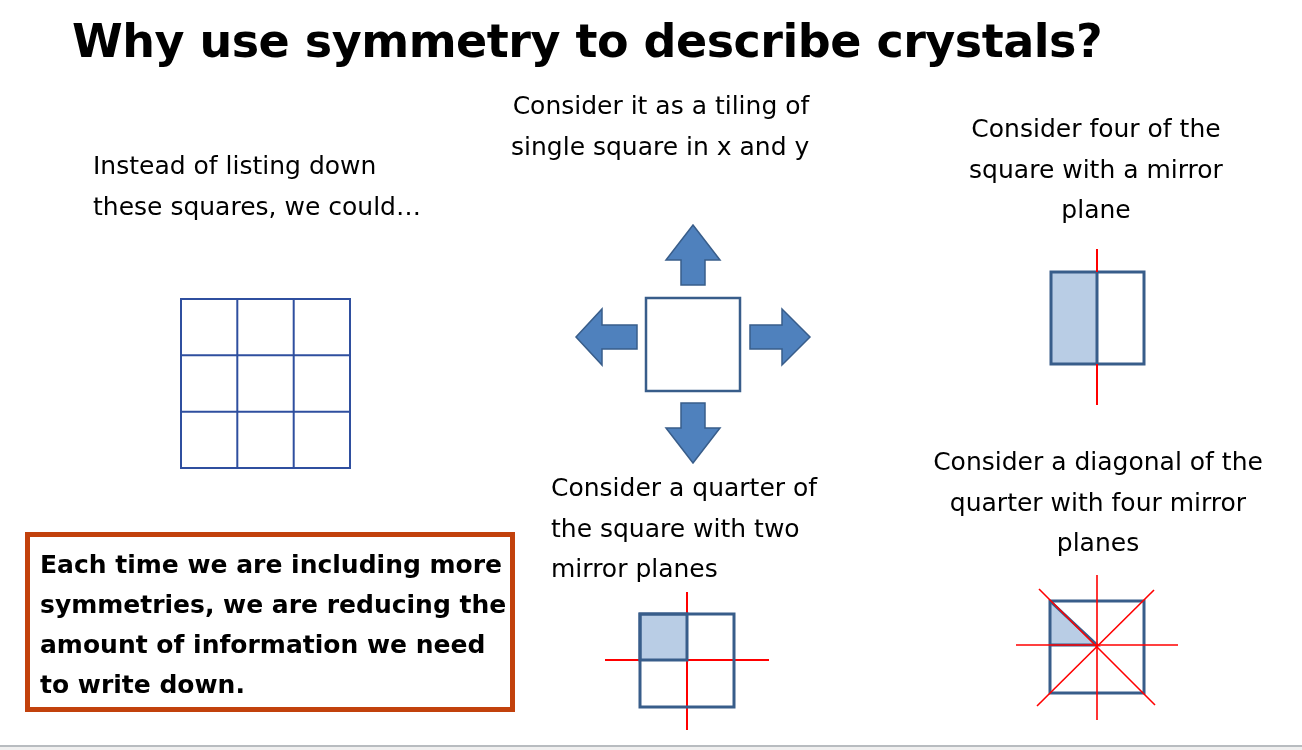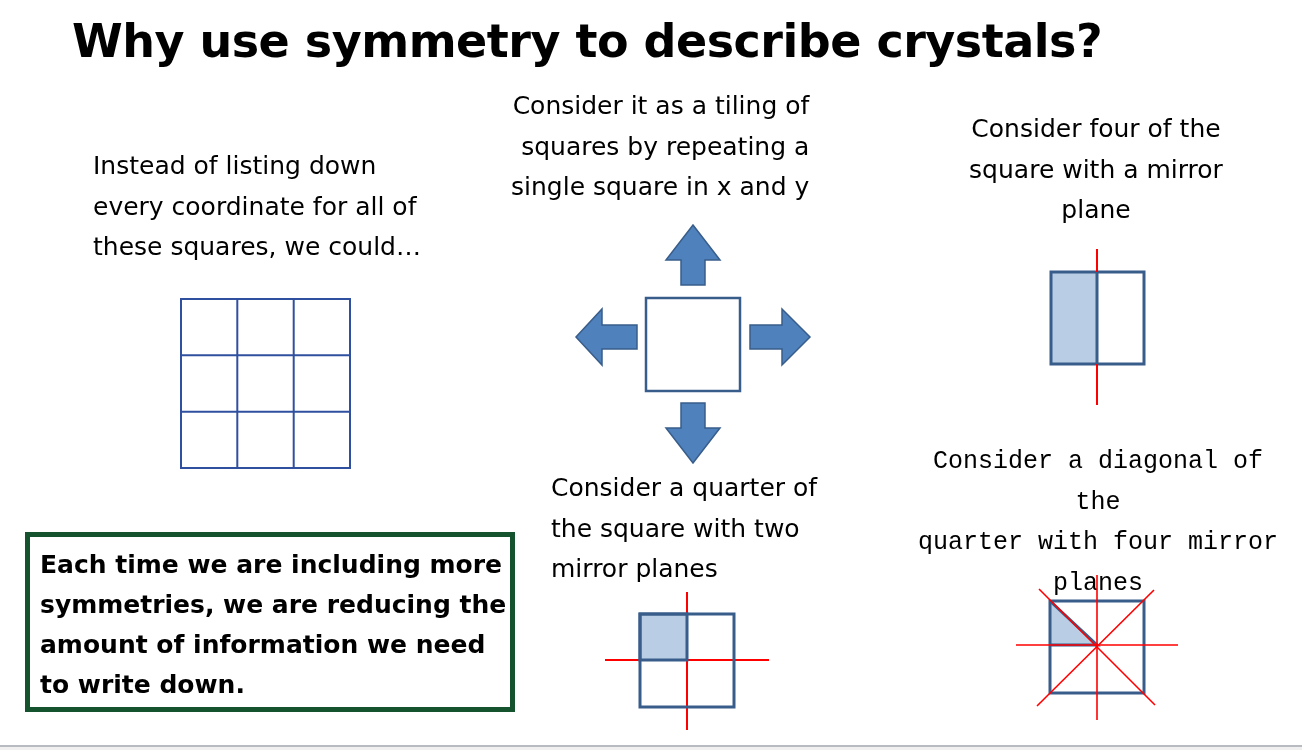--- a/index.html
+++ b/index.html
@@ -9,60 +9,58 @@
     }
     .slide { position: absolute; left: 0; top: 0; width: 1302px; height: 745px; background: #fff; border-radius: 6px; }
     .title {
       position: absolute; left: 72px; top: 14px; margin: 0;
       font-size: 46px; font-weight: bold; letter-spacing: -0.5px; white-space: nowrap;
     }
     .txt { position: absolute; font-size: 25px; line-height: 40.5px; margin: 0; }
     .center { text-align: center; }
     .note-box {
       position: absolute; left: 25px; top: 532px; width: 480px; height: 170px;
-      border: 5px solid #14532d; box-sizing: content-box; background: #fff;
+      border: 5px solid #c2410c; box-sizing: content-box; background: #fff;
     }
     .note-text {
       position: absolute; left: 10px; top: 8px; margin: 0; font-size: 25px; font-weight: bold; line-height: 40px;
     }
     svg { position: absolute; overflow: visible; }
     .bottom-bar { position: absolute; left: 0; top: 745px; width: 1302px; height: 5px; background: #f0f0f0; border-top: 2px solid #b8bcc0; }
   </style>
 </head>
 <body>
 
 <div class="slide">
 
   <h1 class="title">Why use symmetry to describe crystals?</h1>
 
   <div class="txt" style="left:93px; top:146px;">
     <div>Instead of listing down</div>
-    <div>every coordinate for all of</div>
     <div>these squares, we could…</div>
   </div>
 
   <div class="txt" style="left:511px; top:86px;text-align:right;">
     <div>Consider it as a tiling of</div>
-    <div>squares by repeating a</div>
     <div>single square in x and y</div>
   </div>
 
   <div class="txt center" style="left:935px; top:109px; width:322px;">
     <div>Consider four of the</div>
     <div>square with a mirror</div>
     <div>plane</div>
   </div>
 
   <div class="txt" style="left:551px; top:468px;">
     <div>Consider a quarter of</div>
     <div>the square with two</div>
     <div>mirror planes</div>
   </div>
 
-  <div class="txt center" style="left:908px; top:442px; width:380px;font-family:Liberation Mono, monospace;">
+  <div class="txt center" style="left:908px; top:442px; width:380px;">
     <div>Consider a diagonal of the</div>
     <div>quarter with four mirror</div>
     <div>planes</div>
   </div>
 
   <svg style="left:180px; top:298px;" width="172" height="172" viewBox="0 0 172 172">
     <g fill="none" stroke="#2f4f9f" stroke-width="2">
       <rect x="1" y="1" width="169" height="169"></rect>
       <line x1="57.3" y1="1" x2="57.3" y2="170"></line>
       <line x1="113.7" y1="1" x2="113.7" y2="170"></line>

